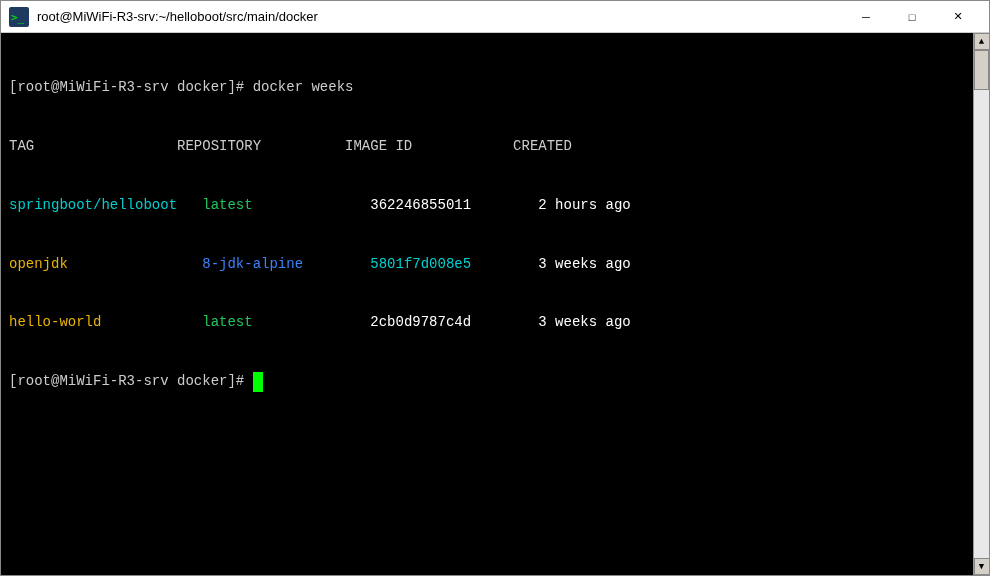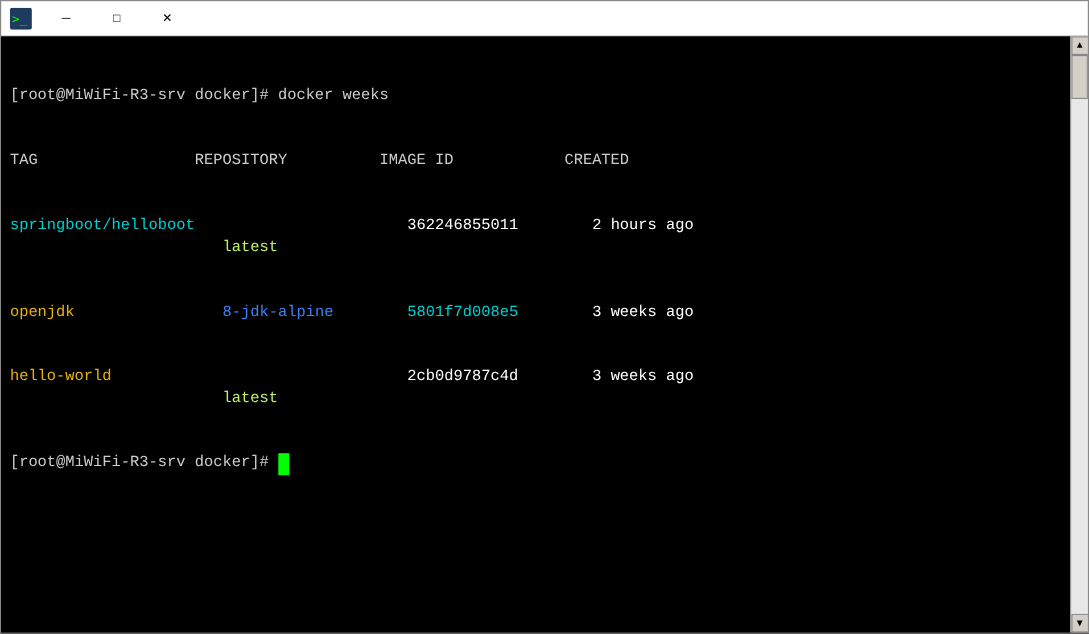--- a/index.html
+++ b/index.html
@@ -114,21 +114,21 @@
       background: #d4d0c8;
       border: 1px solid #888;
     }
 
     .cmd-prompt { color: #ccc; }
     .cmd-text { color: #ccc; }
     .col-header { color: #ccc; }
     .repo-white { color: #eab308; font-family: Liberation Mono, monospace; }
     .repo-cyan { color: #00d0d0; }
     .tag-cyan { color: #3b82f6; }
-    .tag-white { color: #bef264; margin-top: 20px; }
+    .tag-white { color: #22c55e; }
     .id-cyan { color: #00d0d0; }
     .id-white { color: #fff; }
     .created-white { color: #fff; }
     .cursor {
       display: inline-block;
       width: 10px;
       background: #00ff00;
       color: #000;
       font-size: 14px;
     }
@@ -141,20 +141,21 @@
 <div class="window">
 
   <div class="titlebar">
 
     <div class="titlebar-icon">
       <svg width="20" height="20" viewBox="0 0 20 20">
         <rect width="20" height="20" fill="#1e3a5f" rx="2"></rect>
         <text x="2" y="14" font-size="11" fill="#00ff00" font-family="monospace">&gt;_</text>
       </svg>
     </div>
+    <span class="titlebar-title">root@MiWiFi-R3-srv:~/helloboot/src/main/docker</span>
     <div class="titlebar-buttons">
       <button class="titlebar-btn">─</button>
       <button class="titlebar-btn">□</button>
       <button class="titlebar-btn close">✕</button>
     </div>
   </div>
 
   <div class="terminal-wrapper">
     <div class="terminal">
       <div class="line">

